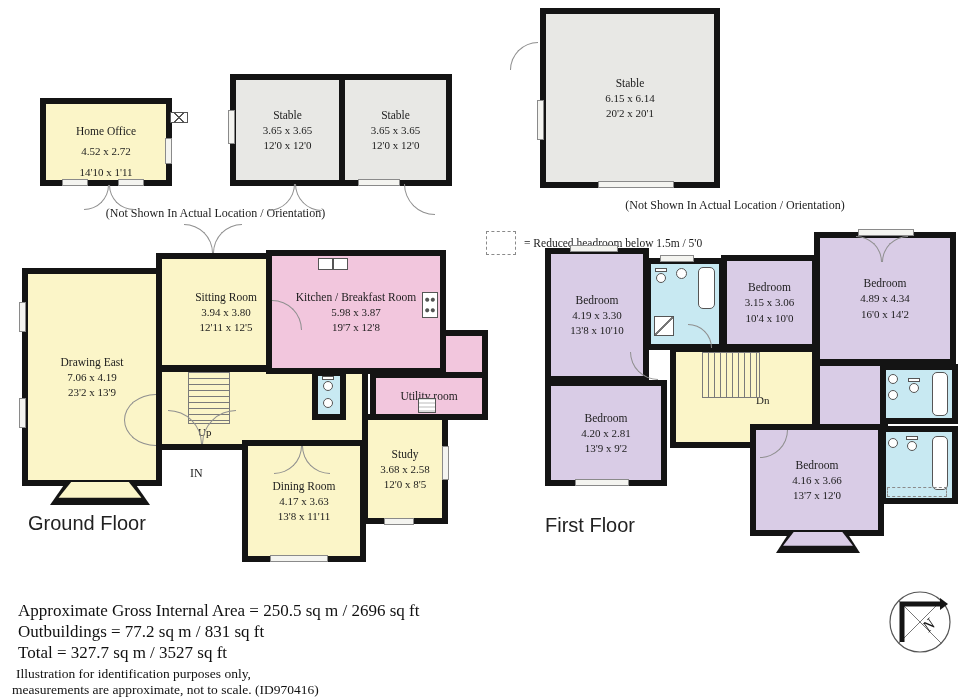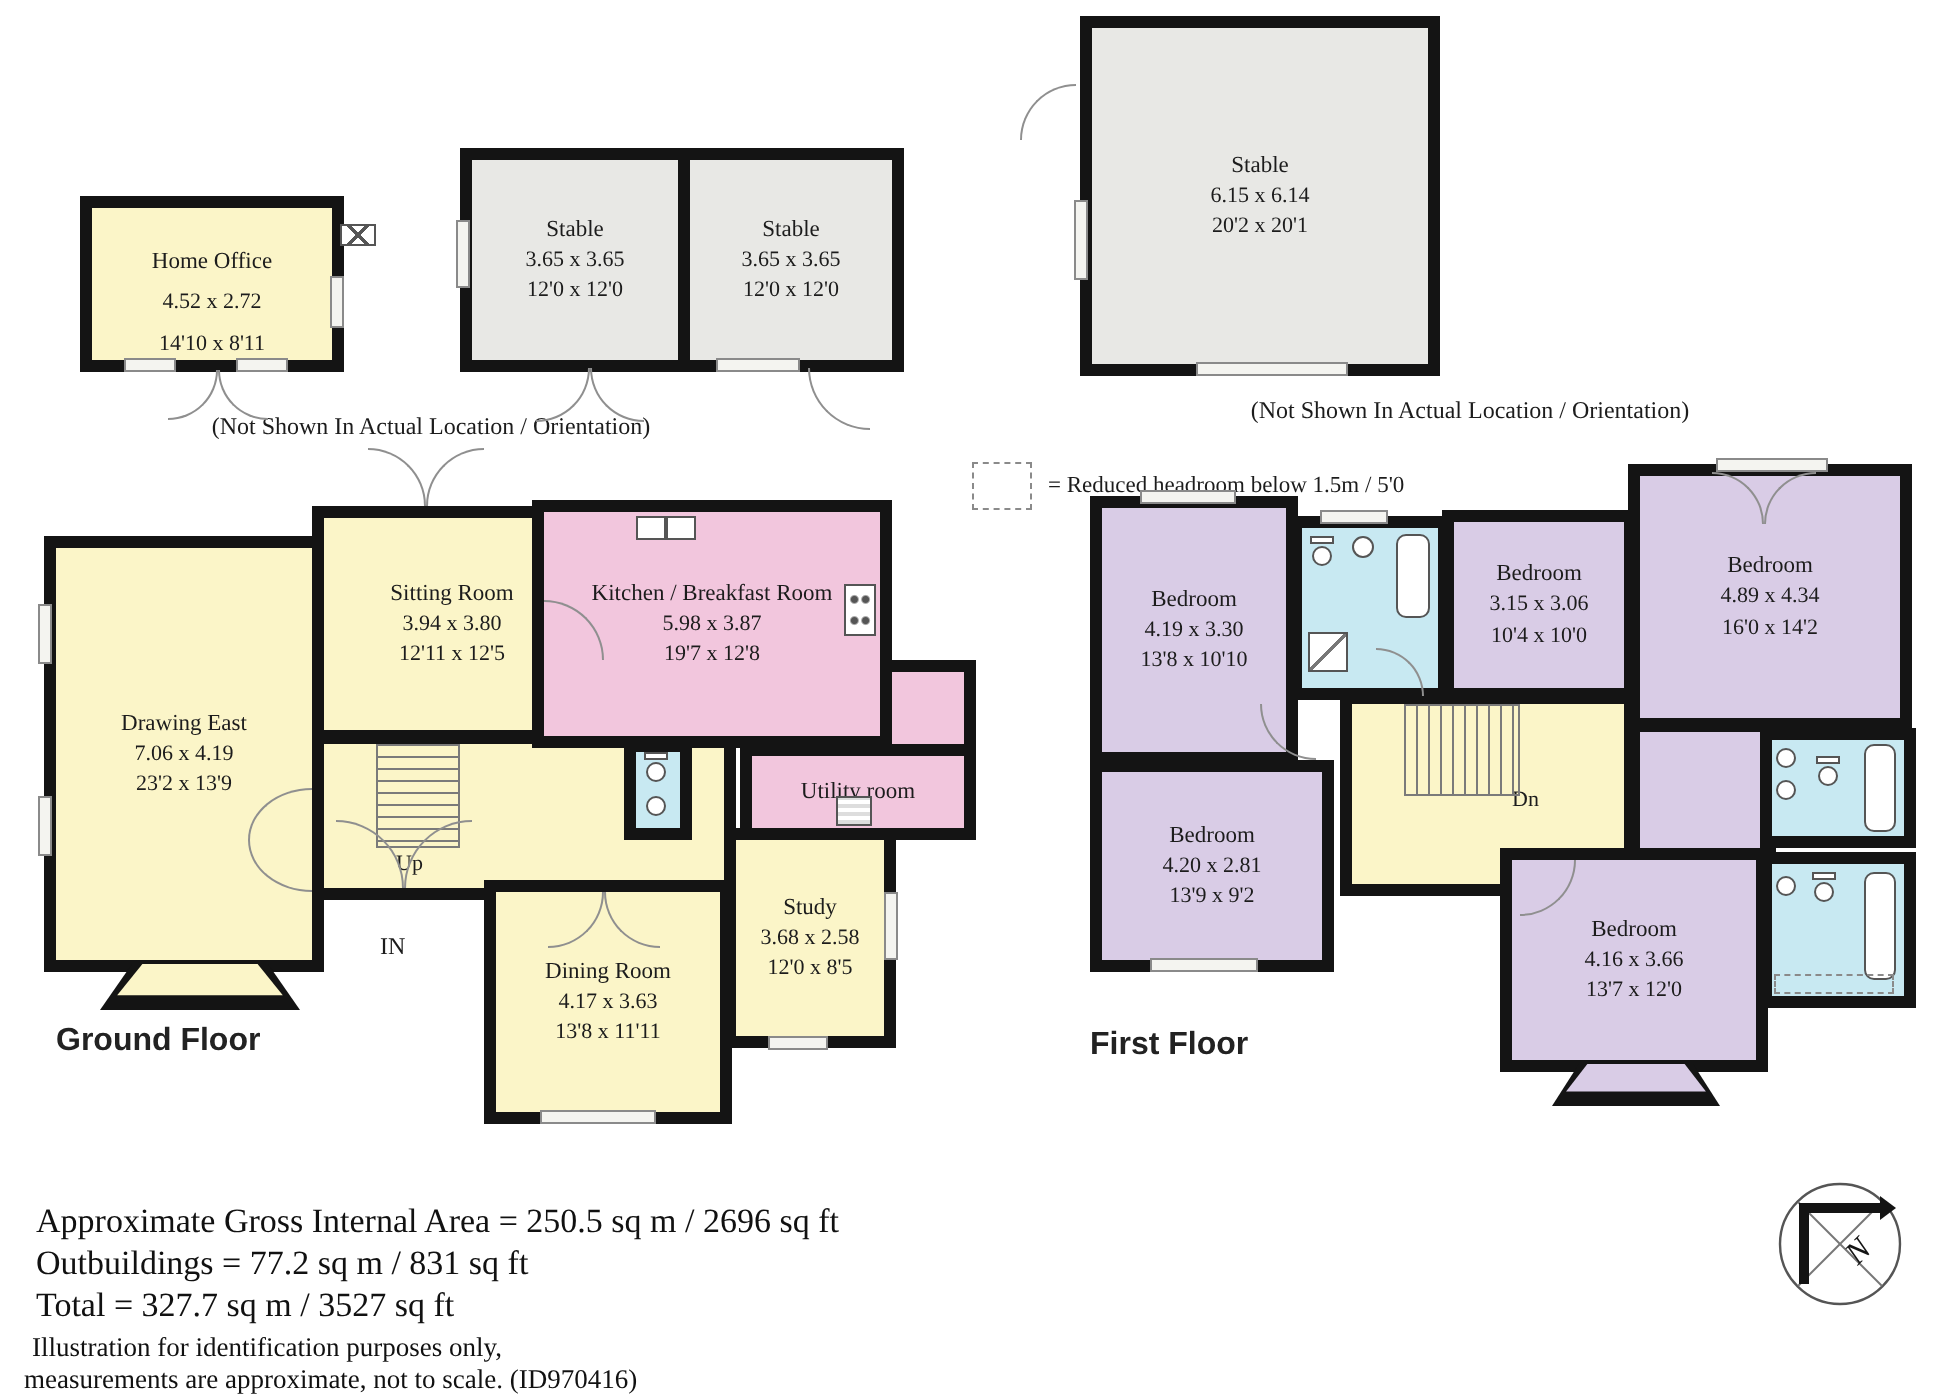--- a/index.html
+++ b/index.html
@@ -13,21 +13,21 @@
   .pink     { background:var(--room_pink); }
   .lavender { background:var(--room_lavender); }
   .blue     { background:var(--room_blue); }
   .gray     { background:var(--room_gray); }
 
   .rl { font-size:11px; line-height:1.4; color:#1c1c1c; white-space:nowrap; }
   .rname { font-size:11.5px; }
 
   .caption { position:absolute; font-size:12px; color:#1c1c1c; text-align:center; white-space:nowrap; }
   .floor-label { position:absolute; font-family:"Liberation Sans","DejaVu Sans",sans-serif;
-                 font-weight:bold; font-size:16px; color:#222; }
+                 font-weight:normal; font-size:20px; color:#222; }
   .small-label { position:absolute; font-size:11px; color:#1c1c1c; }
 
   .win { position:absolute; background:#f4f4f0; border:1px solid #8a8a8a; z-index:6; }
   .arc { position:absolute; border:1.2px solid #8f8f8f; z-index:5; background:transparent; }
   .arc-tl { border-right:none; border-bottom:none; border-top-left-radius:100% 100%; }
   .arc-tr { border-left:none;  border-bottom:none; border-top-right-radius:100% 100%; }
   .arc-bl { border-right:none; border-top:none;    border-bottom-left-radius:100% 100%; }
   .arc-br { border-left:none;  border-top:none;    border-bottom-right-radius:100% 100%; }
 
   .stairs-v { position:absolute; border:1px solid #7a7a7a; z-index:4;
@@ -67,21 +67,21 @@
 </style>
 </head>
 <body>
 
 <div id="canvas">
 
   <div class="room yellow" style="left:40px; top:98px; width:132px; height:88px;justify-content:space-between;">
     <div class="rooflight" style="left:73px; top:8px; width:18px; height:11px; position:relative; margin-bottom:3px;"></div>
     <div class="rl rname">Home Office</div>
     <div class="rl">4.52 x 2.72</div>
-    <div class="rl">14'10 x 8'11</div>
+    <div class="rl">14'10 x 1'11</div>
   </div>
   <div class="win" style="left:62px; top:179px; width:26px; height:7px;"></div>
   <div class="win" style="left:118px; top:179px; width:26px; height:7px;"></div>
   <div class="win" style="left:165px; top:138px; width:7px; height:26px;"></div>
   <div class="arc arc-br" style="left:84px; top:185px; width:25px; height:25px;"></div>
   <div class="arc arc-bl" style="left:109px; top:185px; width:25px; height:25px;"></div>
   <div class="caption" style="left:98px; top:206px; width:235px;">(Not Shown In Actual Location / Orientation)</div>
 
   <div class="room gray" style="left:230px; top:74px; width:115px; height:112px;">
     <div class="rl rname">Stable</div>

